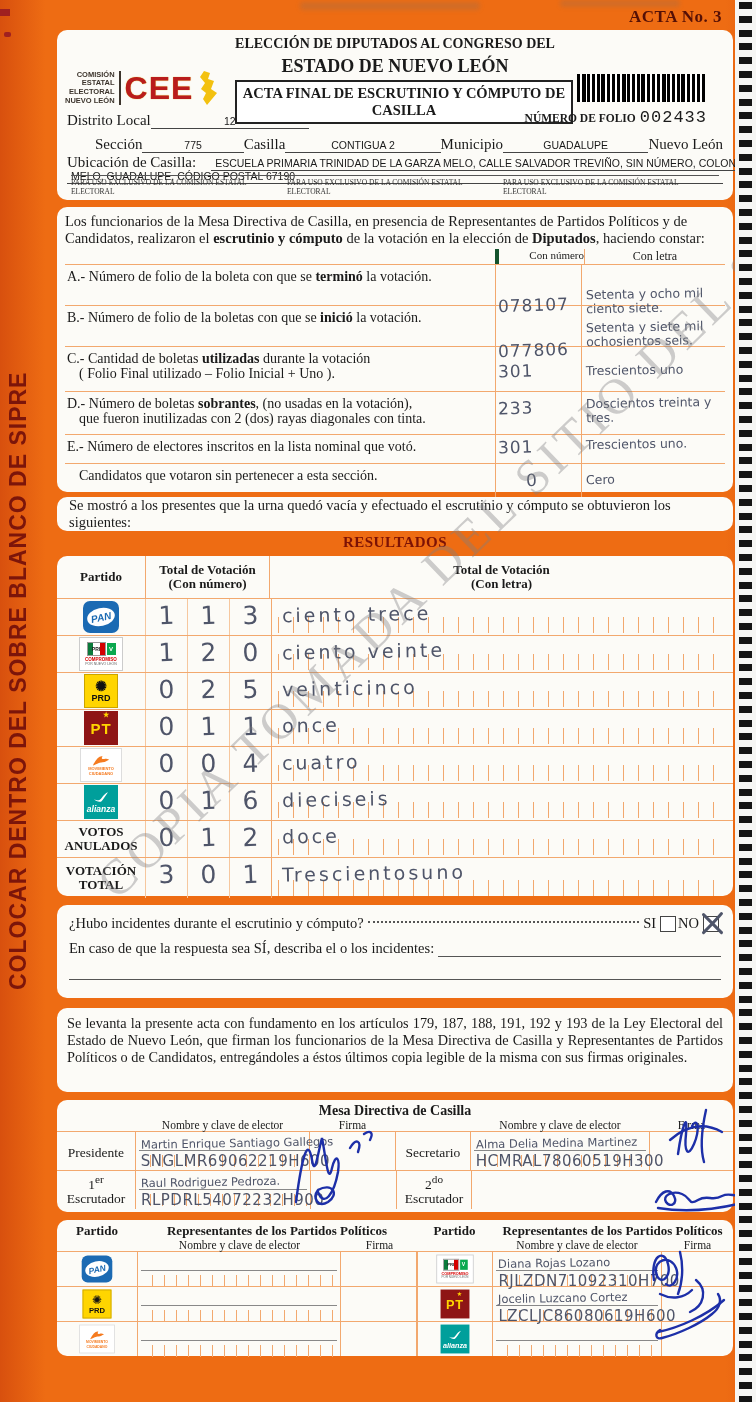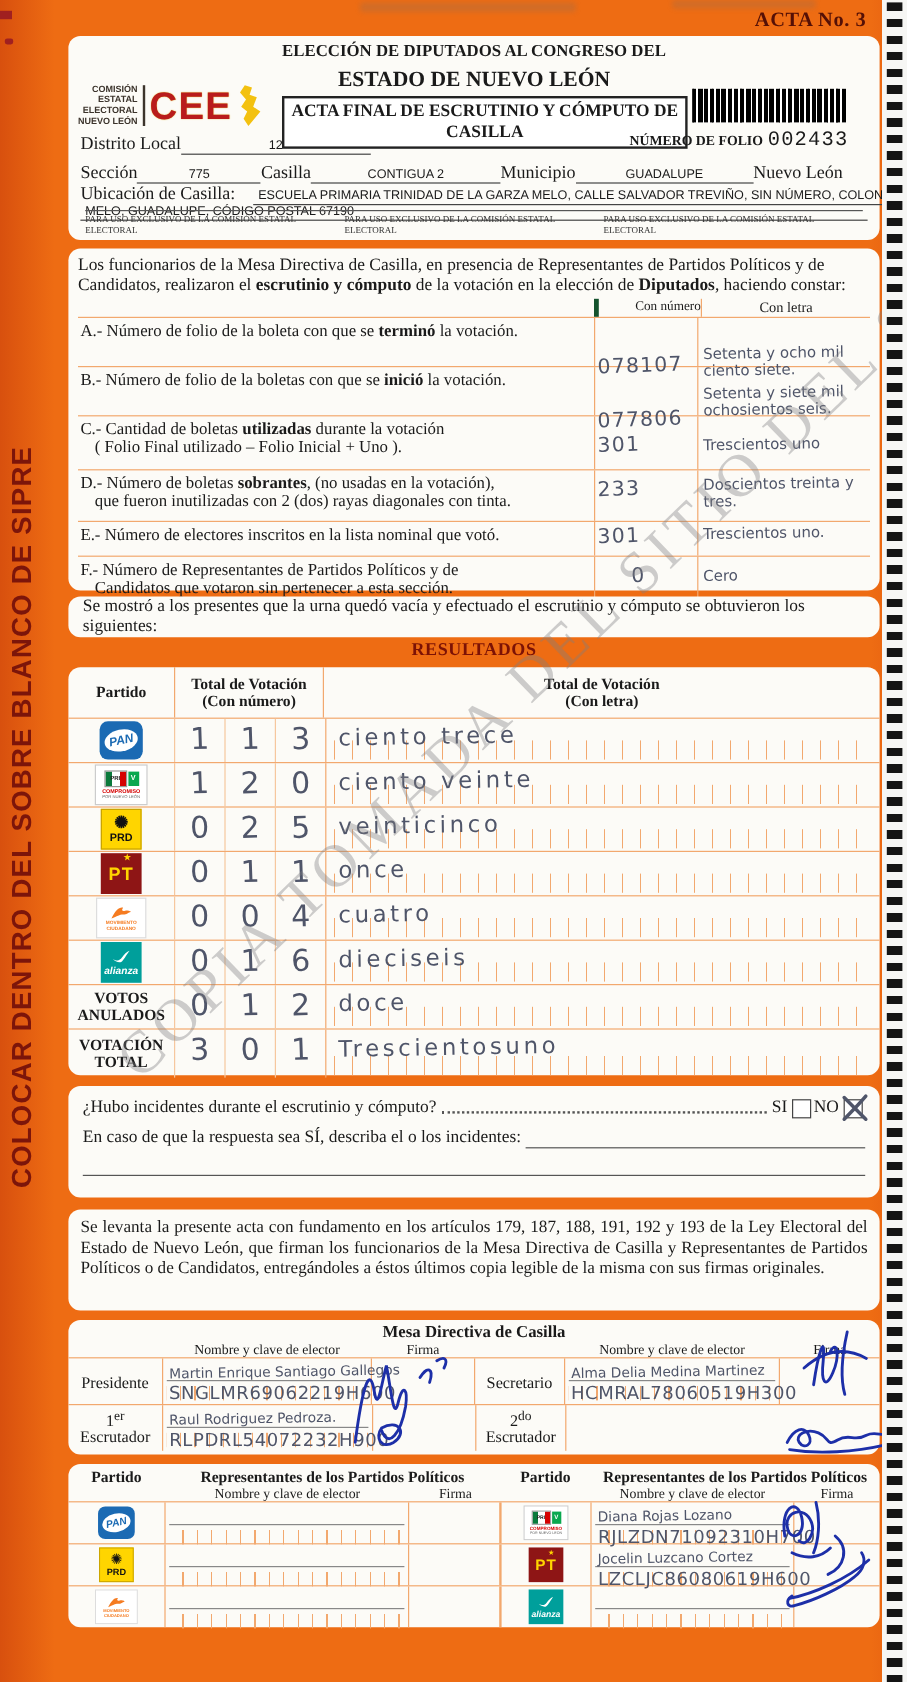--- a/index.html
+++ b/index.html
@@ -38,21 +38,21 @@
   .acta-final-box{position:absolute;left:178px;top:50px;width:330px;border:2px solid #222;background:#fff;
         text-align:center;font-weight:bold;font-size:14.5px;padding:3px 2px;}
   .barcode{position:absolute;right:28px;top:44px;width:128px;height:28px;background:
         repeating-linear-gradient(90deg,#000 0 3px,transparent 3px 5px),
         repeating-linear-gradient(90deg,#000 0 1px,transparent 1px 8px),#fff;}
   .folio{position:absolute;right:26px;top:78px;white-space:nowrap;}
   .folio-label{font-weight:bold;font-size:11.5px;}
   .folio-value{font-family:"Liberation Mono",monospace;font-size:17px;letter-spacing:1px;}
   .hrow{position:absolute;left:10px;right:10px;display:flex;align-items:flex-end;}
   .r-distrito{top:82px;}
-  .r-seccion{top:106px;}
+  .r-seccion{top:106px;margin-left:28px;}
   .r-ubic{top:124px;gap:15px;}
   .r-ubic2{top:140px;}
   .flabel{font-size:15px;white-space:nowrap;}
   .fline{border-bottom:1px solid #444;text-align:center;font-family:"Liberation Sans",sans-serif;font-size:10.5px;white-space:nowrap;padding:0 4px 1px 4px;}
   .exclusive{position:absolute;left:14px;right:14px;bottom:4px;display:flex;justify-content:space-between;border-top:1px solid #555;padding-top:2px;}
   .exclusive span{font-size:7.5px;color:#333;}
 
   
   .q-panel{top:207px;height:285px;padding:6px 8px;box-sizing:border-box;}
   .intro{font-size:14.5px;line-height:1.16;}
@@ -118,21 +118,21 @@
   .pt-label{color:#ffd500;font:bold 15px "Liberation Sans",sans-serif;letter-spacing:1px;}
   .pt-star{position:absolute;top:1px;left:19px;color:#ffd500;font-size:7px;}
   .mc{width:42px;height:34px;background:#fff;border:1px solid #ddd;}
   .mc-l1,.mc-l2{font:bold 4px "Liberation Sans",sans-serif;color:#f57b20;line-height:1.1;}
   .al{width:34px;height:34px;background:#009f9b;}
   .al-label{font:bold italic 8.5px "Liberation Sans",sans-serif;color:#fff;}
   .plogo.sm{transform:scale(.85);}
 
   
   .inc-panel{top:905px;height:93px;padding:10px 12px;box-sizing:border-box;font-size:14.5px;}
-  .inc-line1{display:flex;align-items:flex-end;}
+  .inc-line1{display:flex;align-items:center;}
   .leader{flex:1;border-bottom:2px dotted #555;margin:0 4px 4px 4px;height:1px;}
   .cb{display:inline-block;width:14px;height:14px;border:1.5px solid #444;margin:0 2px 0 4px;position:relative;vertical-align:-2px;background:#fff;}
   .xmark{position:absolute;left:-5px;top:-8px;width:27px;height:27px;overflow:visible;}
   .inc-line2{display:flex;align-items:flex-end;margin-top:8px;}
   .inc-uline{flex:1;border-bottom:1px solid #555;margin-left:4px;height:1px;}
   .inc-line3{border-bottom:1px solid #555;height:22px;}
 
   
   .legal-panel{top:1008px;height:84px;padding:7px 10px;box-sizing:border-box;font-size:14.3px;line-height:1.18;text-align:justify;}
 
@@ -290,21 +290,21 @@
         <div class="q-label"><span>E.- Número de electores inscritos en la lista nominal que votó.</span></div>
         <div class="q-num">
             <span class="hw hw-num">301</span>
           </div>
         <div class="q-letra">
             <span class="hw hw-letra">Trescientos uno.</span>
           </div>
       </div>
 
       <div class="q-row qF">
-        <div class="q-label"><span>F.- Número de Representantes de Partidos Políticos y de</span><span class="l2">Candidatos que votaron sin pertenecer a esta sección.</span></div>
+        <div class="q-label"><span class="l2">Candidatos que votaron sin pertenecer a esta sección.</span></div>
         <div class="q-num">
             <span class="hw hw-num" style="left:30px;">0</span>
           </div>
         <div class="q-letra">
             <span class="hw hw-letra">Cero</span>
           </div>
       </div>
     </div>
   </section>
 

